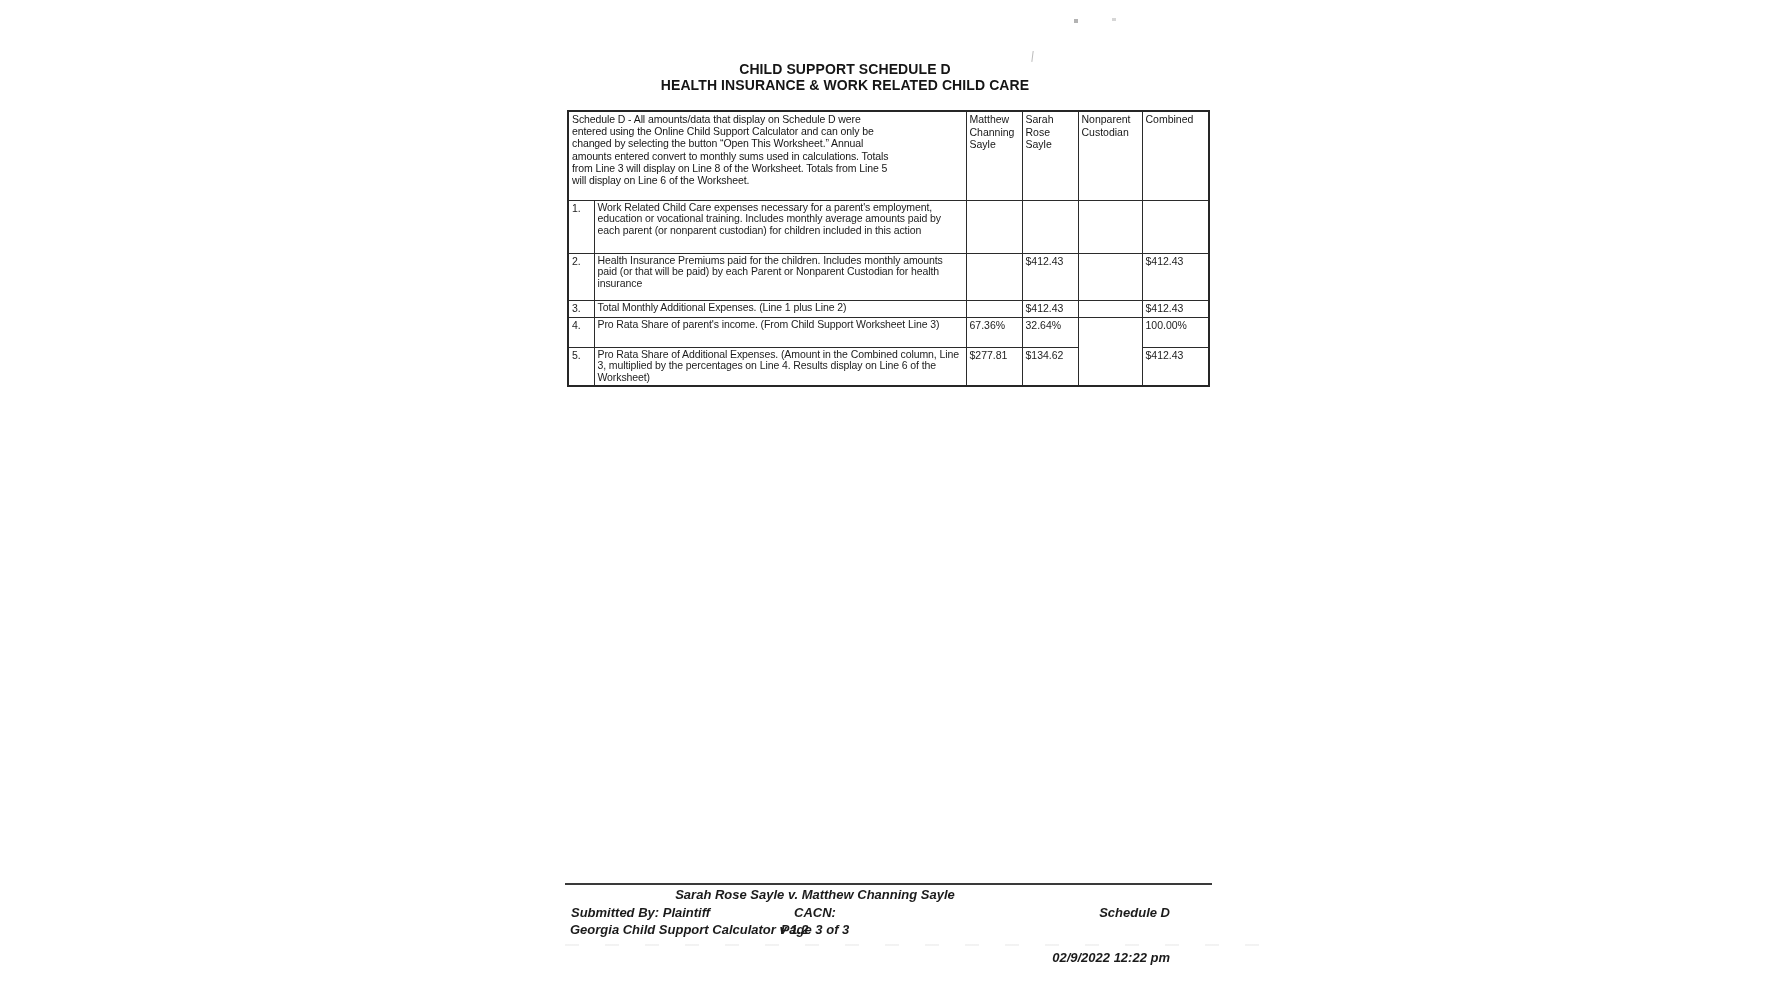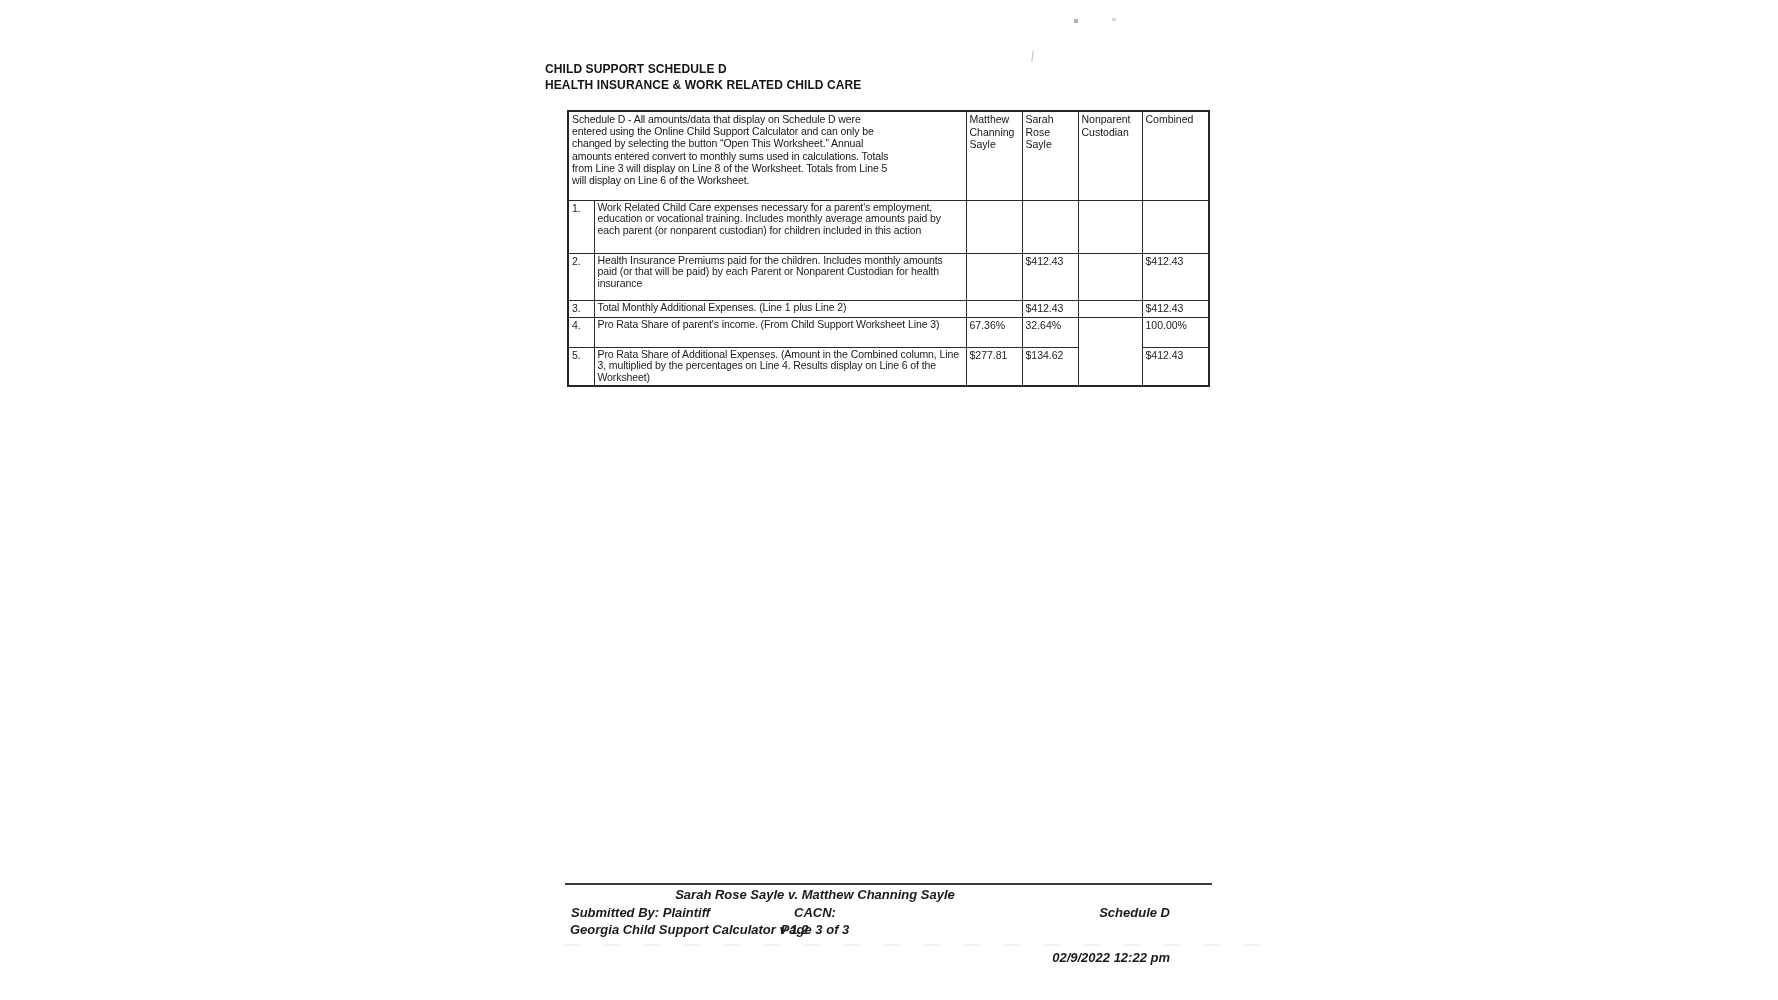--- a/index.html
+++ b/index.html
@@ -7,21 +7,21 @@
   #canvas {
     position:relative; width:1778px; height:1000px;
     background:#ffffff; overflow:hidden;
     font-family:"Liberation Sans", sans-serif;
     color:#1f1f1f;
   }
 
   
   .doc-title {
     position:absolute; left:545px; top:61px; width:600px;
-    text-align:left; font-weight:bold; font-size:12px; line-height:16px;
+    text-align:center; font-weight:bold; font-size:14px; line-height:16px;
     color:#151515; letter-spacing:0.1px;
   }
 
   
   .speck  { position:absolute; background:#8a8a8a; }
   .speck.a { left:1074px; top:19px; width:4px; height:4px; opacity:.65; }
   .speck.b { left:1112px; top:18px; width:4px; height:3px; opacity:.35; }
   .squiggle {
     position:absolute; left:1032px; top:51px; width:2px; height:11px;
     border-left:1.6px solid #8d8d8d; transform:rotate(7deg); opacity:.6;

